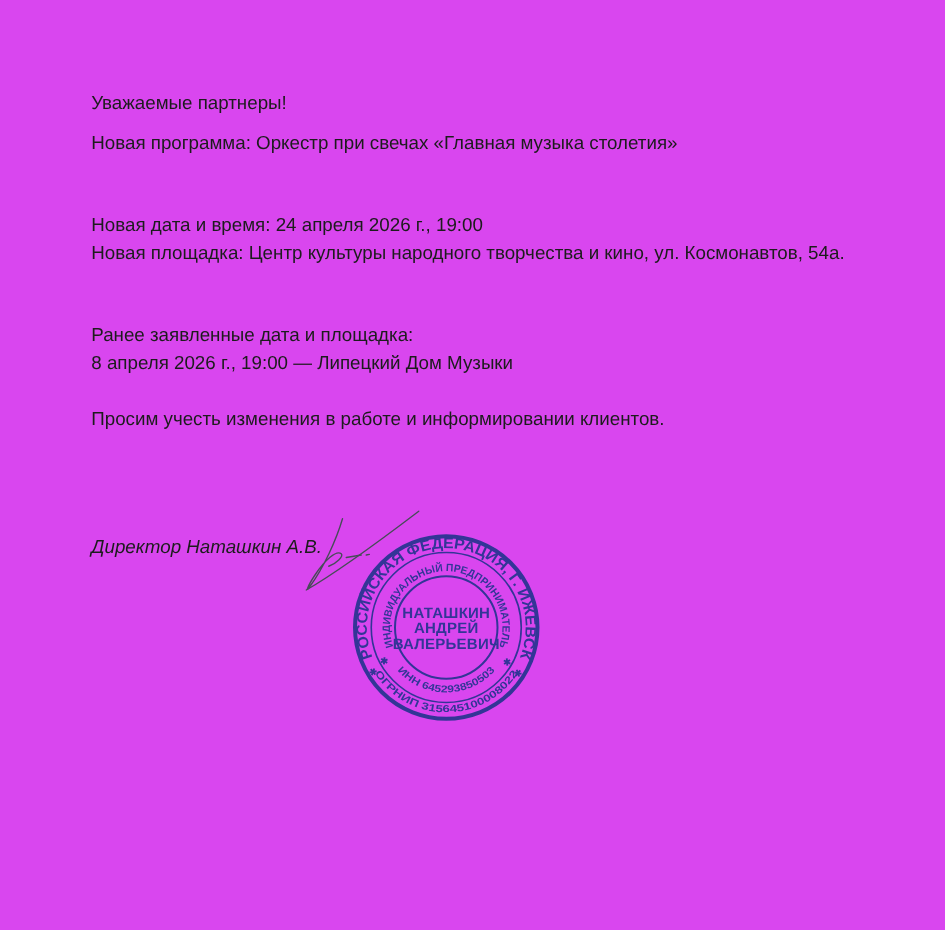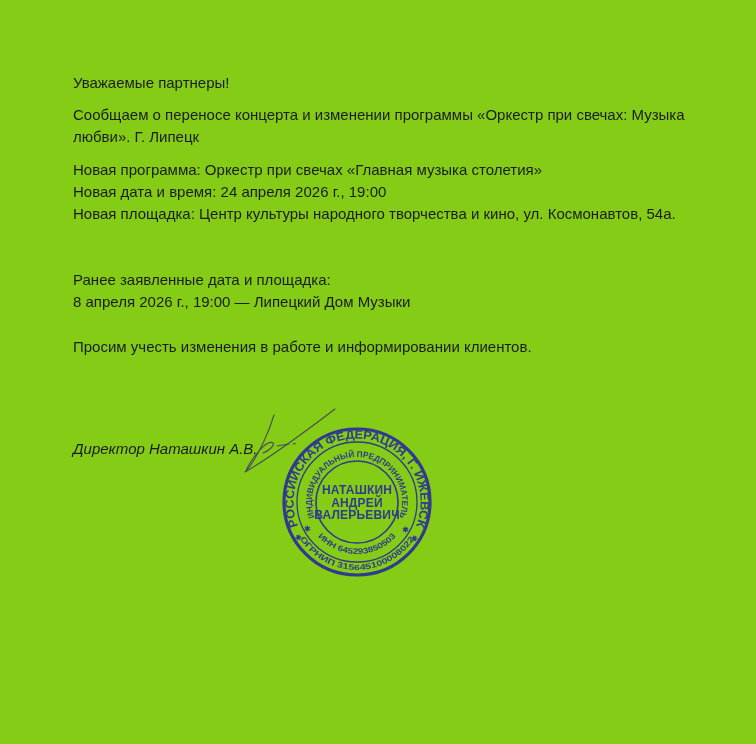--- a/index.html
+++ b/index.html
@@ -1,37 +1,37 @@
 <!DOCTYPE html>
 <html style="--stamp-color: #2d3594; --ink-color: #474c58;"><head>
 <meta charset="utf-8">
 <style>
   html, body { margin: 0; padding: 0; background: #ffffff; }
   .page {
     position: relative;
     width: 756px;
     height: 744px;
-    background: #84cc16;
+    background: #d946ef;
     font-family: "Liberation Sans", sans-serif;
     color: #1c1c1c;
     overflow: hidden;
   }
   .content {
     position: absolute;
     left: 73px;
     top: 72px;
     width: 628px;
     font-size: 15px;
     line-height: 22px;
   }
   .para { margin: 0; }
   .gap10 { margin-bottom: 10px; }
   .gap11 { margin-bottom: 11px; }
   .gap13 { }
-  .gap44 { margin-bottom: 44px; }
+  .gap44 { margin-bottom: 44px; margin-top: 44px; }
   .gap9  { margin-bottom: 23px; }
   .director { margin-top: 80px; font-style: italic; }
   .sig-svg {
     position: absolute;
     left: 235px;
     top: 398px;
     width: 130px;
     height: 95px;
   }
   .sig-svg path {
@@ -66,24 +66,20 @@
   .star { font-size: 7.5px; text-anchor: middle; }
 </style>
 </head>
 <body>
 
 <div class="page">
 
   <div class="content">
     <div class="para gap10">
       <div>Уважаемые партнеры!</div>
-    </div>
-    <div class="para gap11">
-      <div>Сообщаем о переносе концерта и изменении программы «Оркестр при свечах: Музыка</div>
-      <div>любви». Г. Липецк</div>
     </div>
     <div class="para gap13">
       <div>Новая программа: Оркестр при свечах «Главная музыка столетия»</div>
     </div>
     <div class="para gap44">
       <div>Новая дата и время: 24 апреля 2026 г., 19:00</div>
       <div>Новая площадка: Центр культуры народного творчества и кино, ул. Космонавтов, 54а.</div>
     </div>
     <div class="para gap9">
       <div>Ранее заявленные дата и площадка:</div>

